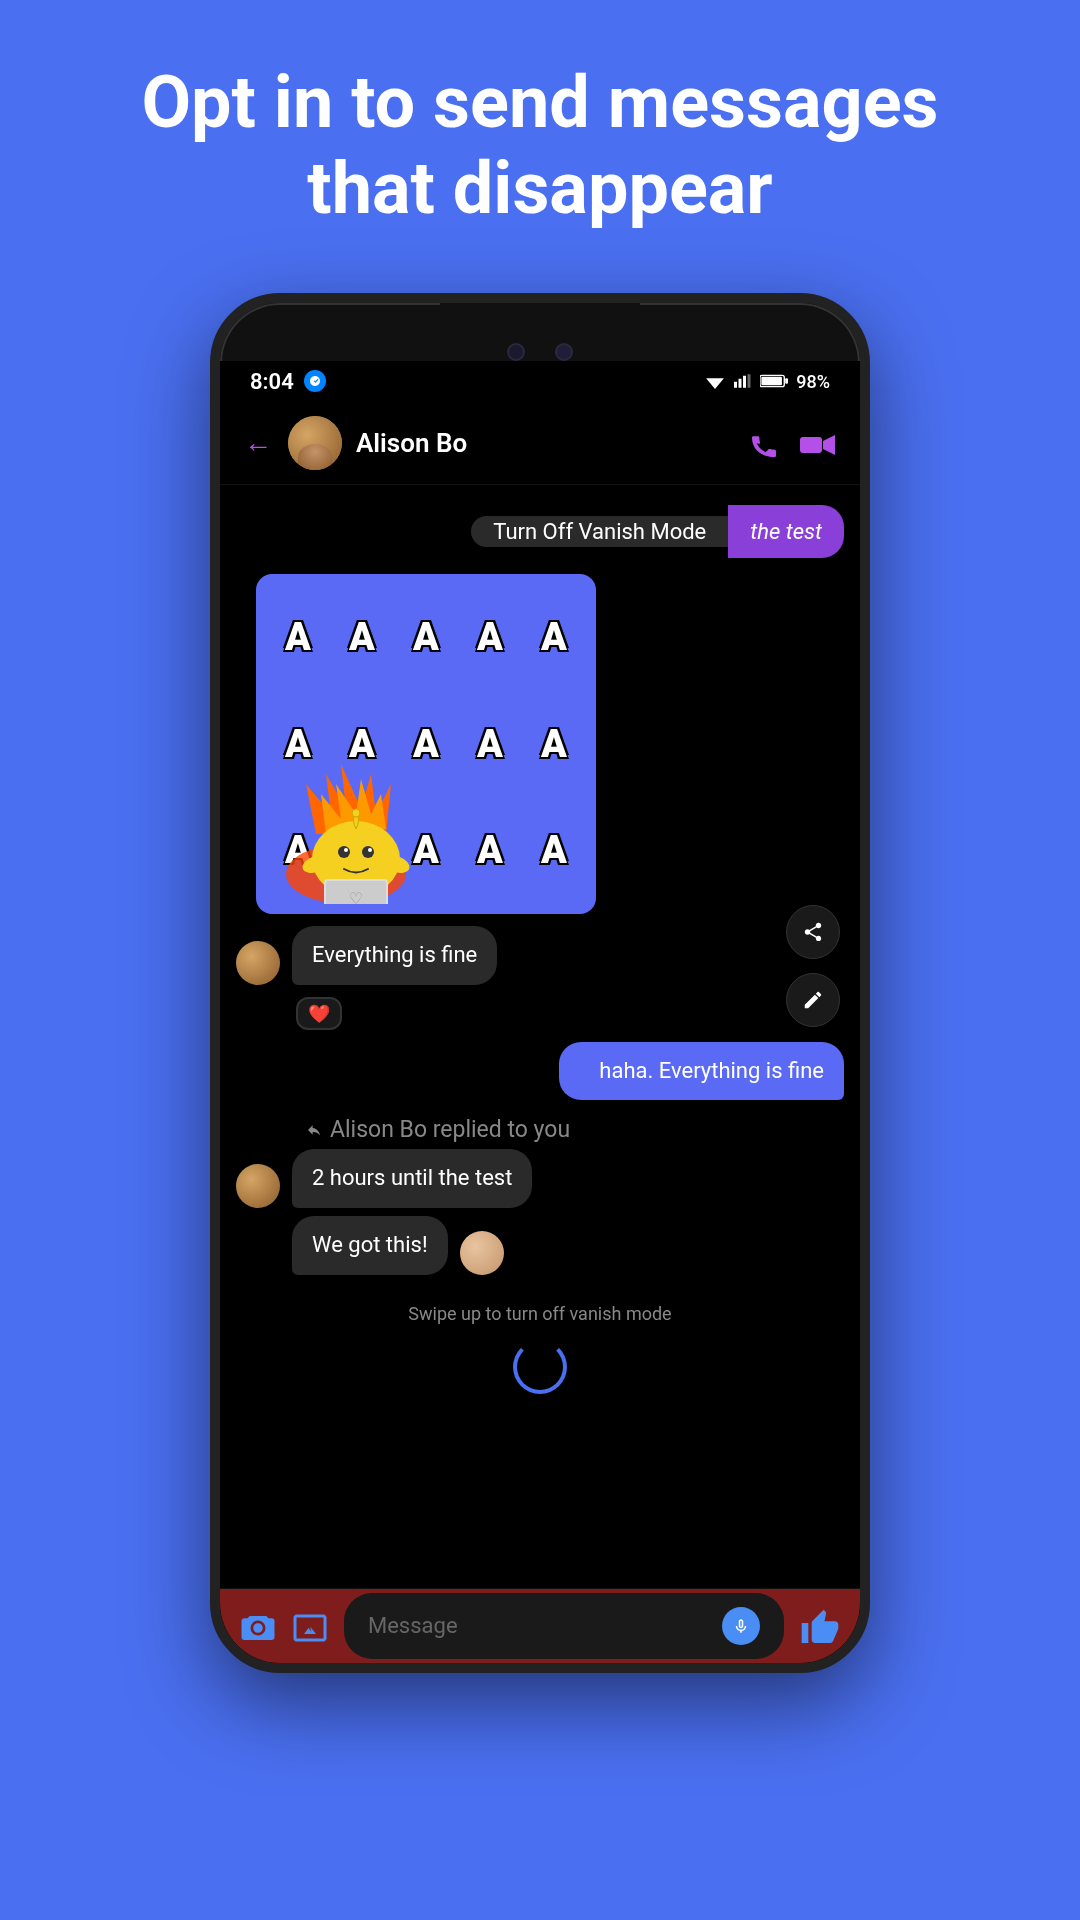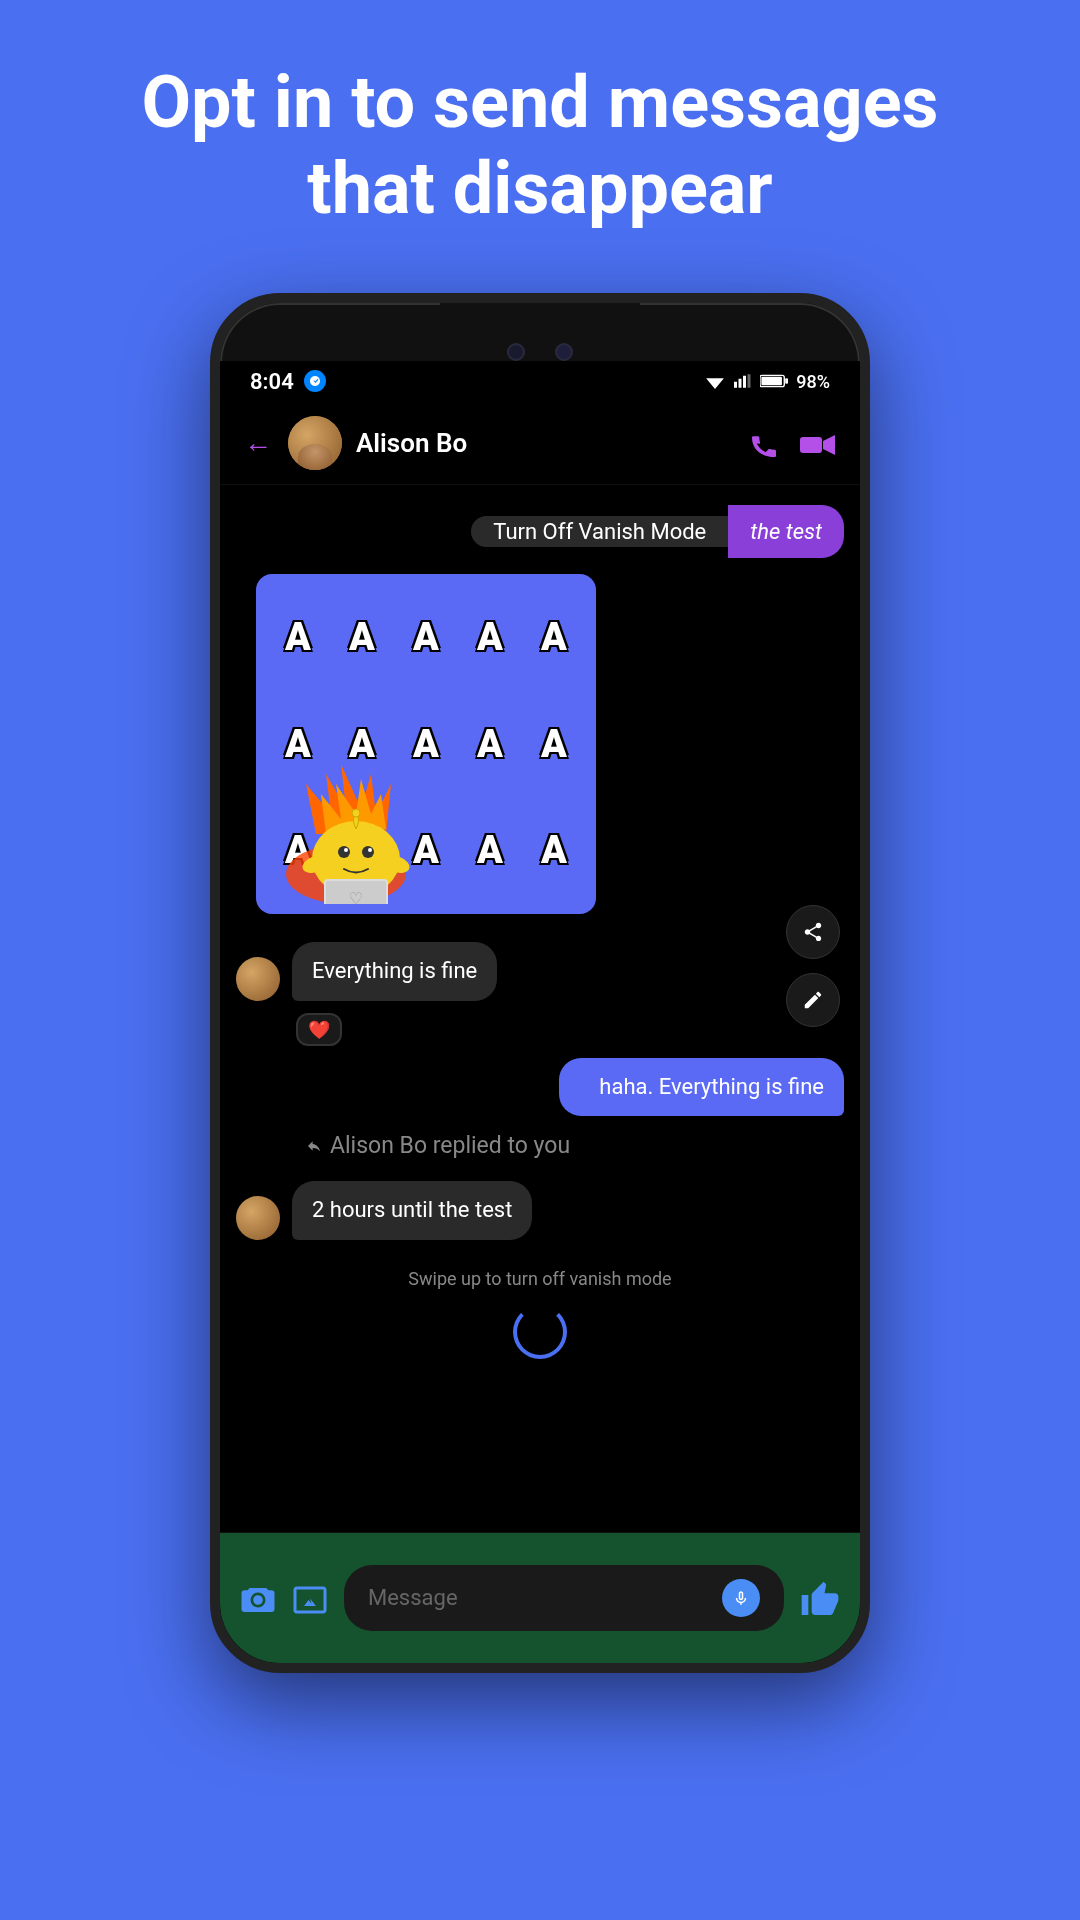--- a/index.html
+++ b/index.html
@@ -221,21 +221,20 @@
     .bubble.sent-blue {
       background: #5b6af5;
       color: white;
       border-bottom-right-radius: 6px;
       padding-left: 40px;
     }
     .bubble.received {
       background: #2a2a2a;
       color: white;
       border-bottom-left-radius: 6px;
-      margin-top: 16px;
     }
 
     
     .vanish-row {
       display: flex;
       justify-content: flex-end;
       margin-bottom: 16px;
       align-items: center;
     }
     .vanish-bubble-gray {
@@ -360,22 +359,22 @@
       animation: spin 1s linear infinite;
     }
     @keyframes spin {
       to { transform: rotate(360deg); }
     }
 
     
     .bottom-bar {
       display: flex;
       align-items: center;
-      padding: 32px 20px;
-      background: #14532d;
+      padding: 4px 20px;
+      background: #7f1d1d;
       gap: 16px;
       border-top: 1px solid #111;
       position: absolute;
       bottom: 0;
       left: 0;
       right: 0;
     }
     .bottom-icon {
       color: #4a8ef5;
       font-size: 32px;
@@ -606,20 +605,25 @@
         <div style="margin-top: 16px;">
           <div class="reply-indicator">
             <svg width="16" height="16" viewBox="0 0 24 24" fill="#888">
               <path d="M10 9V5l-7 7 7 7v-4.1c5 0 8.5 1.6 11 5.1-1-5-4-10-11-11z"></path>
             </svg>
             <span>Alison Bo replied to you</span>
           </div>
           <div class="msg-row received" style="margin-bottom: 8px;">
             <div class="small-avatar"></div>
             <div class="bubble received">2 hours until the test</div>
+          </div>
+          <div class="msg-row received">
+            <div style="width:44px;margin-right:12px;flex-shrink:0;"></div>
+            <div class="bubble received">We got this!</div>
+            <div class="small-avatar-2" style="margin-left: 12px;"></div>
           </div>
         </div>
 
         <div style="margin-top: 16px;">
           <div class="swipe-indicator">Swipe up to turn off vanish mode</div>
           <div class="swipe-circle"></div>
         </div>
       </div>
 
       <div class="bottom-bar">

